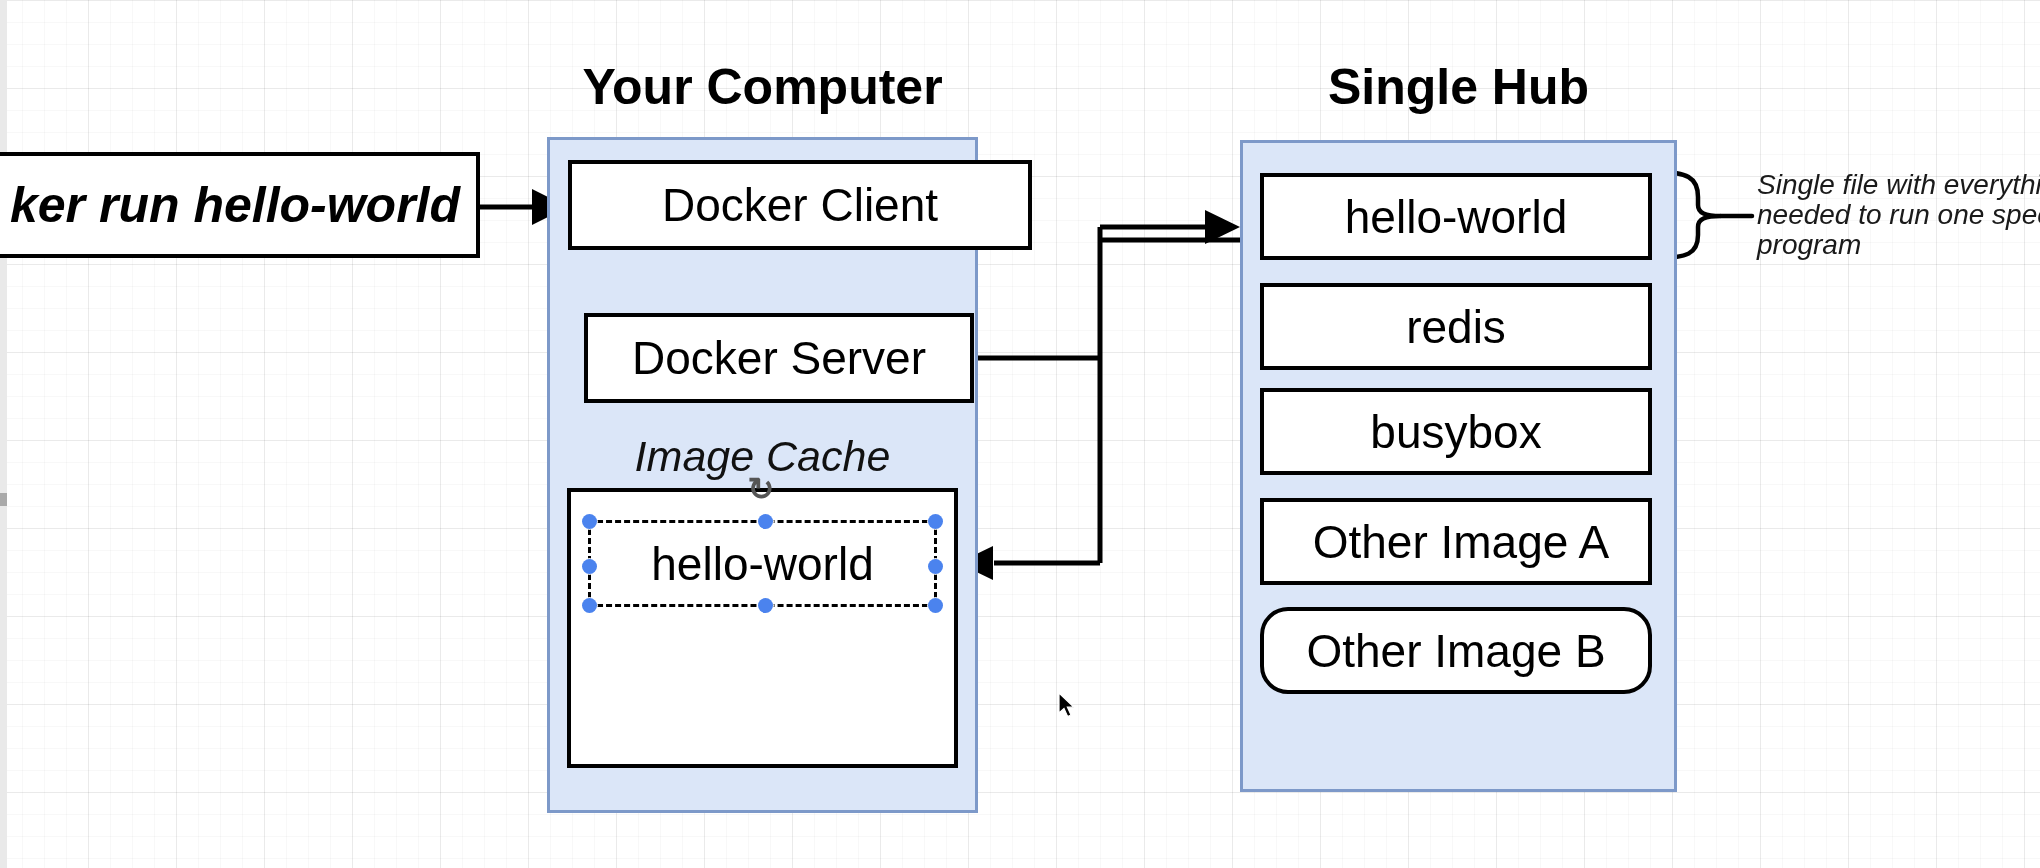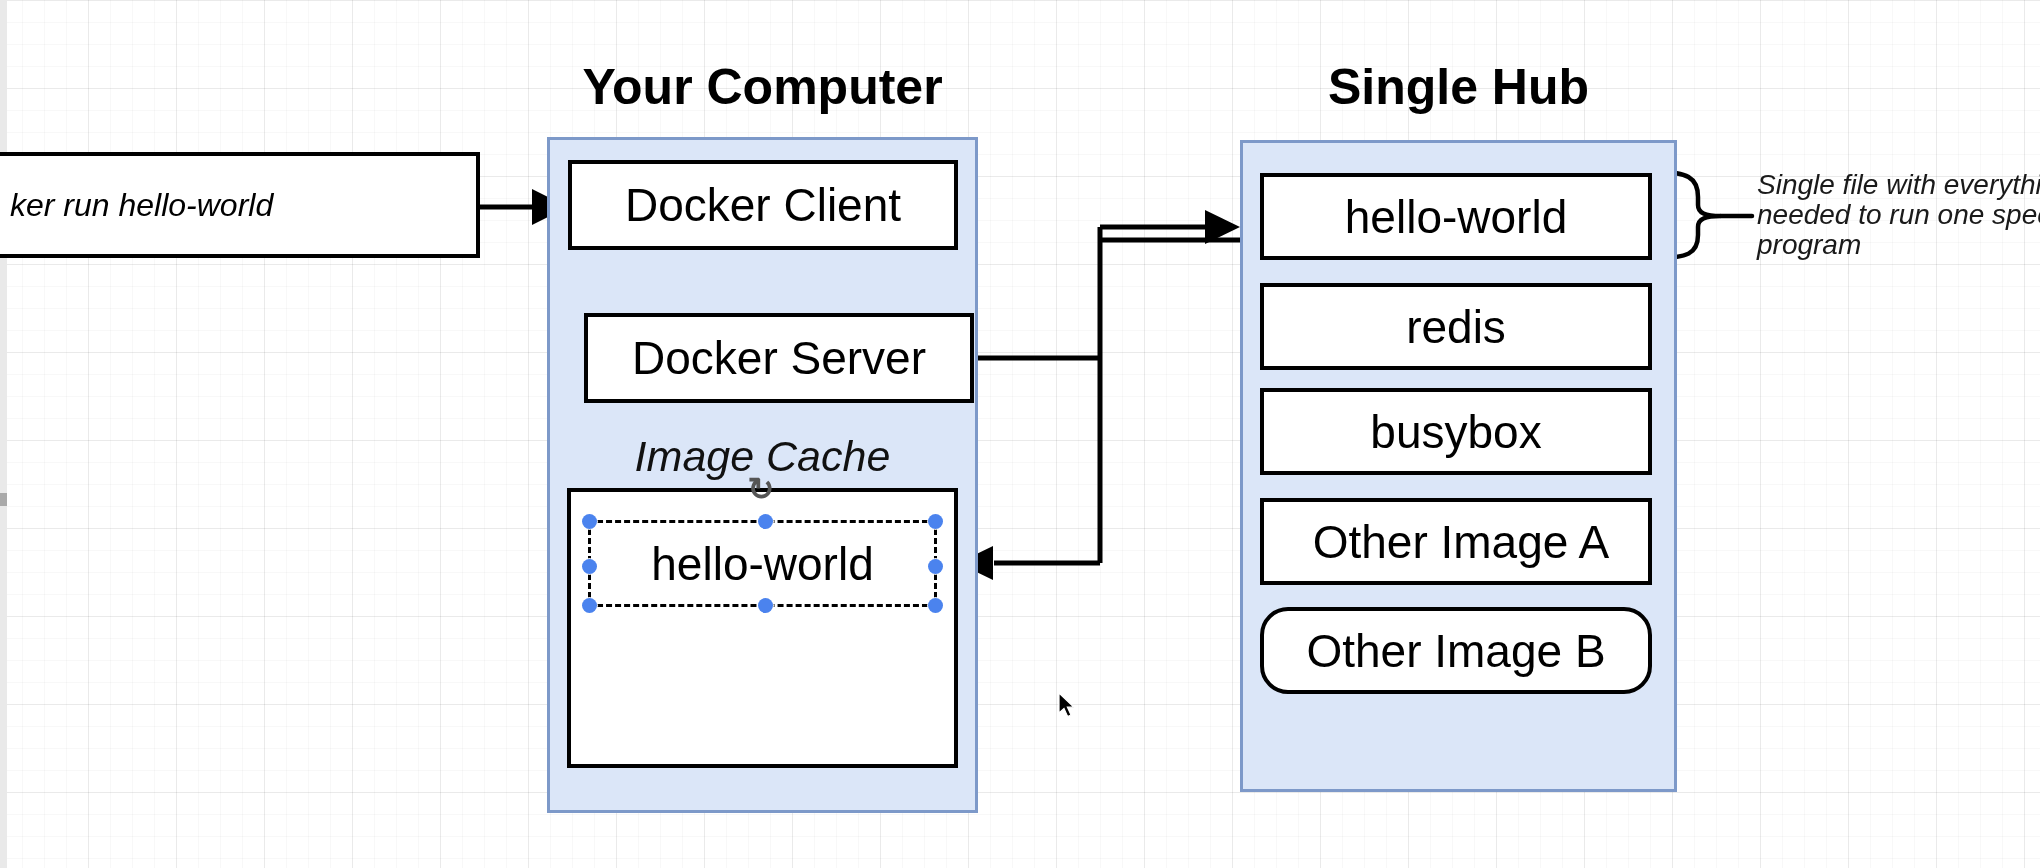--- a/index.html
+++ b/index.html
@@ -20,36 +20,36 @@
   .edge-strip { position: absolute; left: 0; top: 0; width: 7px; height: 868px; background: #e9e9e9; }
   .edge-thumb { position: absolute; left: 0; top: 493px; width: 7px; height: 13px; background: #a9a9a9; }
 
   .shape {
     position: absolute; background: #ffffff; border: 4px solid #000000;
     display: flex; align-items: center; justify-content: center;
     color: #000; font-size: 46px; white-space: nowrap; overflow: visible;
   }
 
   .command-box { left: -160px; top: 152px; width: 640px; height: 106px; justify-content: flex-start; }
-  .command-box span { margin-left: 166px; font-style: italic; font-size: 32px; }
+  .command-box span { margin-left: 166px; font-style: italic; font-size: 50px; font-weight: bold; }
 
   .container-box {
     position: absolute; background: #dbe6f8; border: 3px solid #7d99c9;
   }
   .yc-container { left: 547px; top: 137px; width: 431px; height: 676px; }
   .dh-container { left: 1240px; top: 140px; width: 437px; height: 652px; }
 
   .group-title {
     position: absolute; text-align: center; font-weight: bold; font-size: 50px; color: #000;
     white-space: nowrap;
   }
   .yc-title { left: 547px; top: 58px; width: 431px; }
   .dh-title { left: 1240px; top: 58px; width: 437px; }
 
-  .client-box { left: 568px; top: 160px; width: 390px; height: 90px; }
+  .client-box { left: 568px; top: 160px; width: 464px; height: 90px; }
   .server-box { left: 568px; top: 313px; width: 390px; height: 90px; margin-left: 16px; }
 
   .cache-label {
     position: absolute; left: 567px; top: 432px; width: 391px; text-align: center;
     font-style: italic; font-size: 43px; color: #111; white-space: nowrap;
   }
   .cache-box { left: 567px; top: 488px; width: 391px; height: 280px; }
 
   .selected-box {
     position: absolute; left: 588px; top: 520px; width: 349px; height: 87px;

